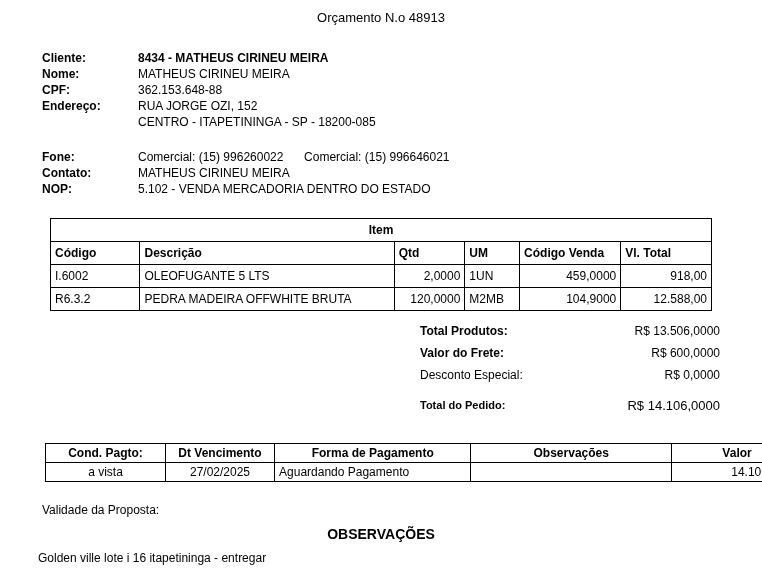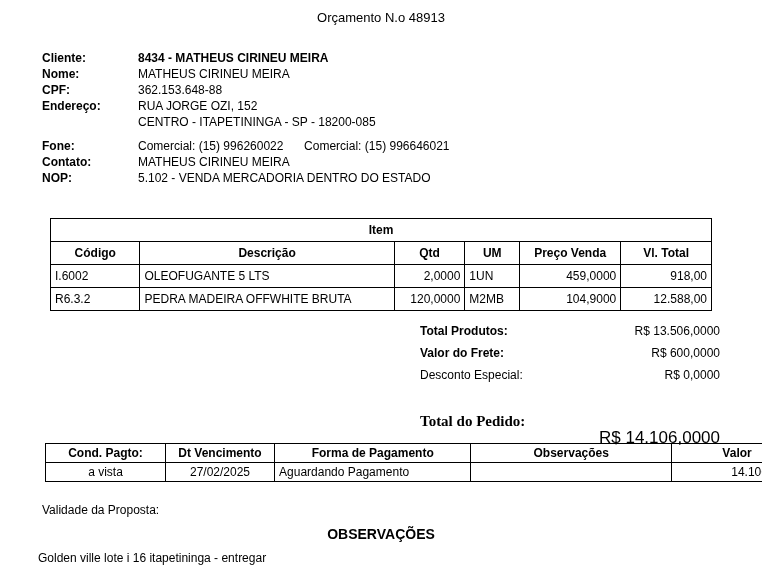--- a/index.html
+++ b/index.html
@@ -38,38 +38,38 @@
     line-height: 16px;
     font-size: 12px;
   }
   .cust-label {
     width: 96px;
     flex: 0 0 96px;
     font-weight: bold;
   }
   .cust-value { flex: 1 1 auto; }
   .cust-value.bold { font-weight: bold; }
-  .cust-row.spaced { margin-top: 8px; }
+  .cust-row.spaced { margin-top: 19px; }
   .fone-gap { display: inline-block; width: 14px; }
 
   
   .items-table {
     position: absolute;
     top: 218px;
     left: 50px;
     width: 662px;
     border-collapse: collapse;
     font-size: 12px;
   }
   .items-table th, .items-table td {
     border: 1px solid #000000;
     padding: 2px 4px;
     height: 23px;
   }
-  .items-table th { font-weight: bold; text-align: center; }
+  .items-table th { font-weight: bold; text-align: left; }
   .items-table td.code { text-align: left; }
   .items-table td.desc { text-align: left; }
   .items-table td.num { text-align: right; }
   .items-table td.um { text-align: left; }
   .items-header-row th { text-align: center; }
 
   .col-code { width: 94px; }
   .col-desc { width: 272px; }
   .col-qtd { width: 72px; }
   .col-um { width: 56px; }
@@ -87,22 +87,22 @@
     display: flex;
     justify-content: space-between;
     line-height: 22px;
     font-size: 12px;
     align-items: center;
   }
   .total-row .lbl { font-weight: bold; }
   .total-row .val { text-align: right; }
   .total-row.plain .lbl { font-weight: normal; }
   .total-row.grand { margin-top: 6px; }
-  .total-row.grand .lbl { font-size: 15px; font-weight: bold; font-family: Liberation Serif, serif; }
-  .total-row.grand .val { font-size: 17px; padding-top: 3px; margin-top: 32px; }
+  .total-row.grand .lbl { font-size: 11px; font-weight: bold; }
+  .total-row.grand .val { font-size: 13px; padding-top: 3px; }
 
   
   .pay-table {
     position: absolute;
     top: 443px;
     left: 45px;
     width: 758px;
     border-collapse: collapse;
     font-size: 12px;
   }
@@ -192,21 +192,21 @@
   <table class="items-table">
     <tbody>
         <tr class="items-header-row">
       <th colspan="6">Item</th>
     </tr>
     <tr>
       <th class="col-code">Código</th>
       <th class="col-desc">Descrição</th>
       <th class="col-qtd">Qtd</th>
       <th class="col-um">UM</th>
-      <th class="col-preco">Preço Venda</th>
+      <th class="col-preco">Código Venda</th>
       <th class="col-total">Vl. Total</th>
     </tr>
     <tr>
       <td class="code">I.6002</td>
       <td class="desc">OLEOFUGANTE 5 LTS</td>
       <td class="num">2,0000</td>
       <td class="um">1UN</td>
       <td class="num">459,0000</td>
       <td class="num">918,00</td>
     </tr>

